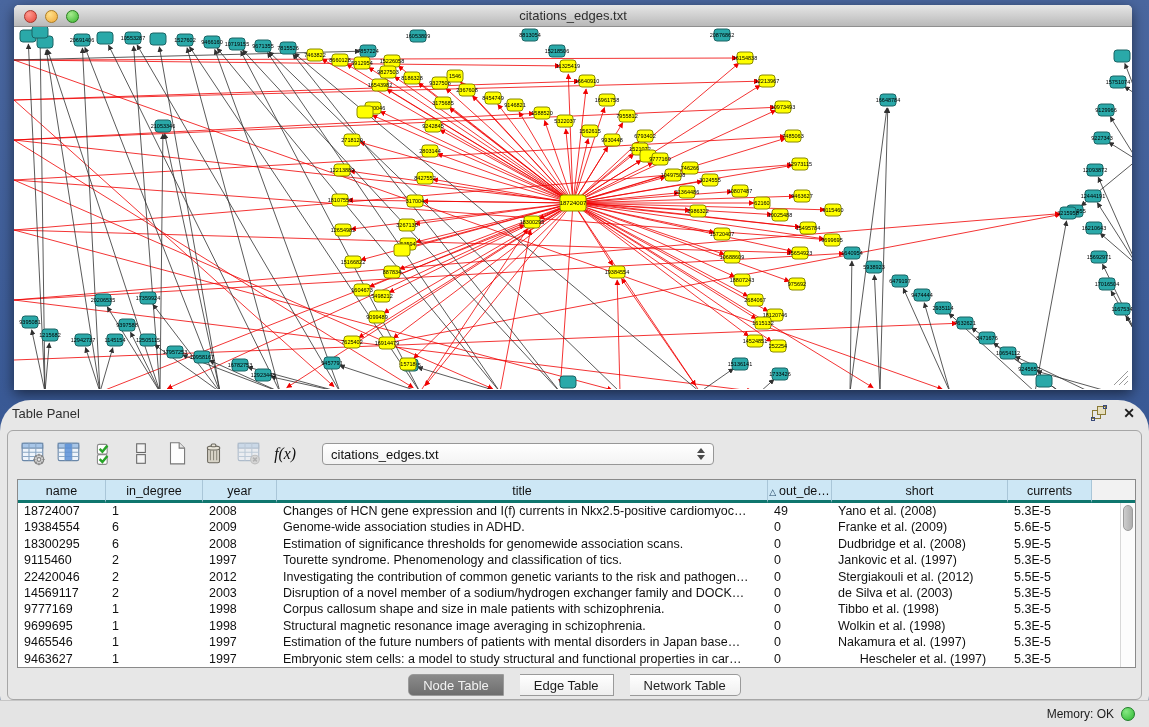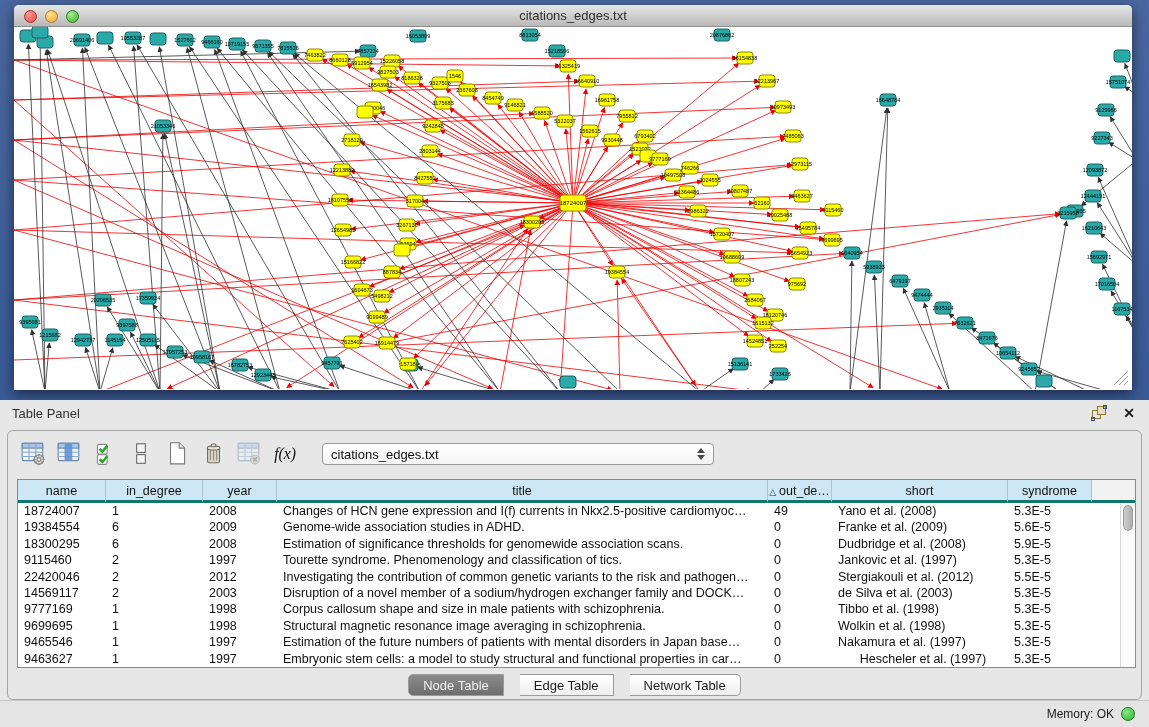--- a/index.html
+++ b/index.html
@@ -18,21 +18,21 @@
   .light { width:13px; height:13px; border-radius:50%; display:inline-block; }
   .light.red   { background:radial-gradient(circle at 35% 30%,#ff9a90,#e6453a); border:1px solid #a8352c; }
   .light.yellow{ background:radial-gradient(circle at 35% 30%,#ffe08a,#f0a83a); border:1px solid #ad7d22; }
   .light.green { background:radial-gradient(circle at 35% 30%,#a8eb8f,#38b52e); border:1px solid #2a7d1f; }
   .wtitle { text-align:center; line-height:21px; font-size:13px; color:#2e2e2e; }
   .canvas { position:relative; width:100%; height:362px; background:#ffffff; overflow:hidden; }
   .canvas svg { display:block; width:100%; height:100%; }
   .grip { position:absolute !important; right:2px; bottom:2px; width:20px !important; height:20px !important; }
 
   
-  #table-panel { position:absolute; left:0; top:400px; width:1149px; height:327px; background:#e7e7e7; }
+  #table-panel { position:absolute; left:0; top:400px; width:1149px; height:327px; background:#e7e7e7;border-radius:31px; }
   .tp-header { position:relative; height:28px; }
   .tp-title { position:absolute; left:12px; top:6px; font-size:13px; color:#2f2f2f; }
   .tp-actions { position:absolute; right:14px; top:5px; display:flex; align-items:center; gap:16px; }
   .tp-close { font-size:14px; font-weight:bold; color:#1c1c1c; cursor:default; line-height:14px; }
   .tp-box { position:absolute; left:7px; right:7px; top:30px; bottom:27px;
     border:1px solid #a6a6a6; border-radius:6px; background:#e7e7e7; }
   .toolbar { position:absolute; left:10px; right:10px; top:5px; height:36px; display:flex; align-items:center; }
   .toolbar button { width:30px; height:30px; border:none; background:none; padding:1px; margin-right:6px; }
   .toolbar button svg { width:26px; height:26px; }
   .combo { margin-left:16px; width:392px; height:22px; border:1px solid #979797; border-radius:4px;
@@ -606,21 +606,21 @@
       </div>
 
       <div class="tablebox">
         <div class="thead" id="thead">
             <div class="th" style="width: 88px;">name</div>
             <div class="th" style="width: 97px;">in_degree</div>
             <div class="th" style="width: 74px;">year</div>
             <div class="th" style="width: 491px;">title</div>
             <div class="th" style="width: 64px;"><span class="sort-tri">△</span>out_de…</div>
             <div class="th" style="width: 176px;">short</div>
-            <div class="th" style="width: 84px;">syndrome</div>
+            <div class="th" style="width: 84px;">currents</div>
             <div class="th fill"></div>
           </div>
         <div class="tbody" id="tbody">
             <div class="tr">
               <div class="td" style="width: 88px;">18724007</div>
               <div class="td" style="width: 97px;">1</div>
               <div class="td" style="width: 74px;">2008</div>
               <div class="td" style="width: 491px;">Changes of HCN gene expression and I(f) currents in Nkx2.5-positive cardiomyoc…</div>
               <div class="td" style="width: 64px;">49</div>
               <div class="td" style="width: 176px;">Yano et al. (2008)</div>

